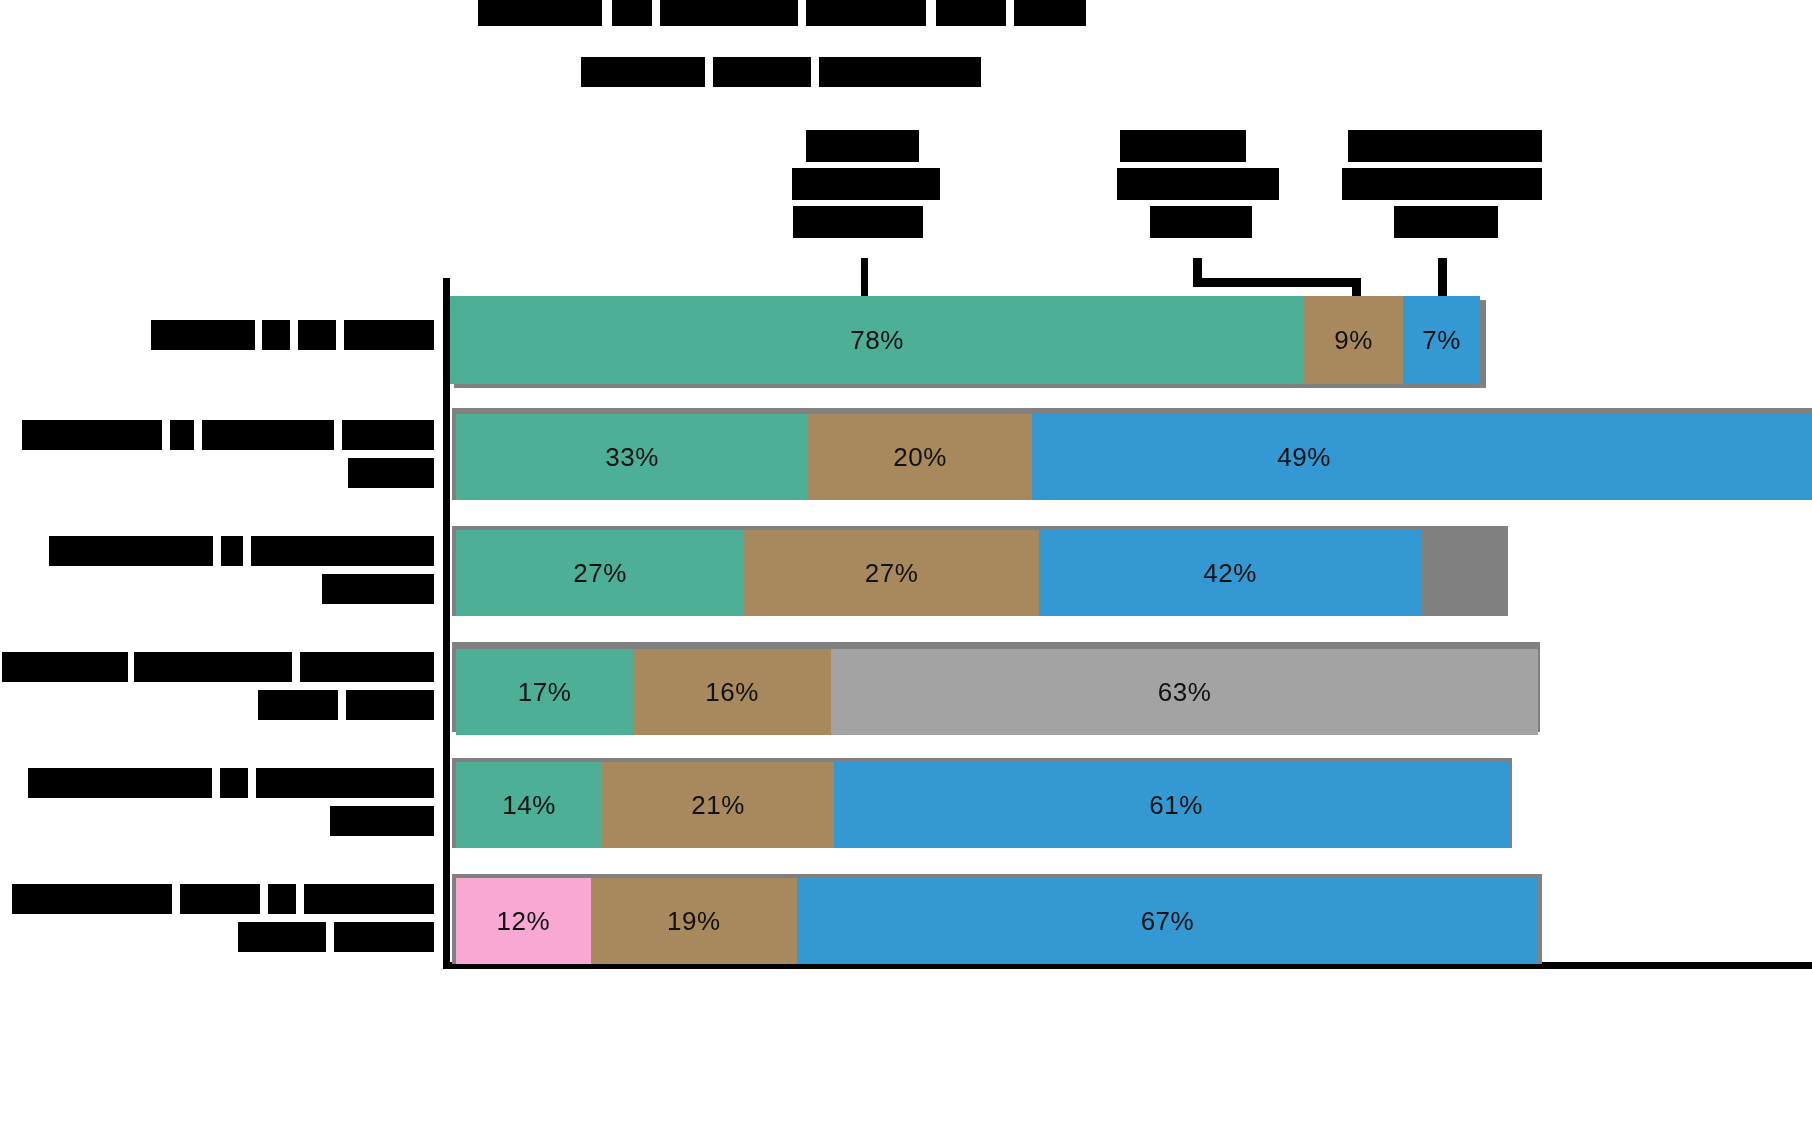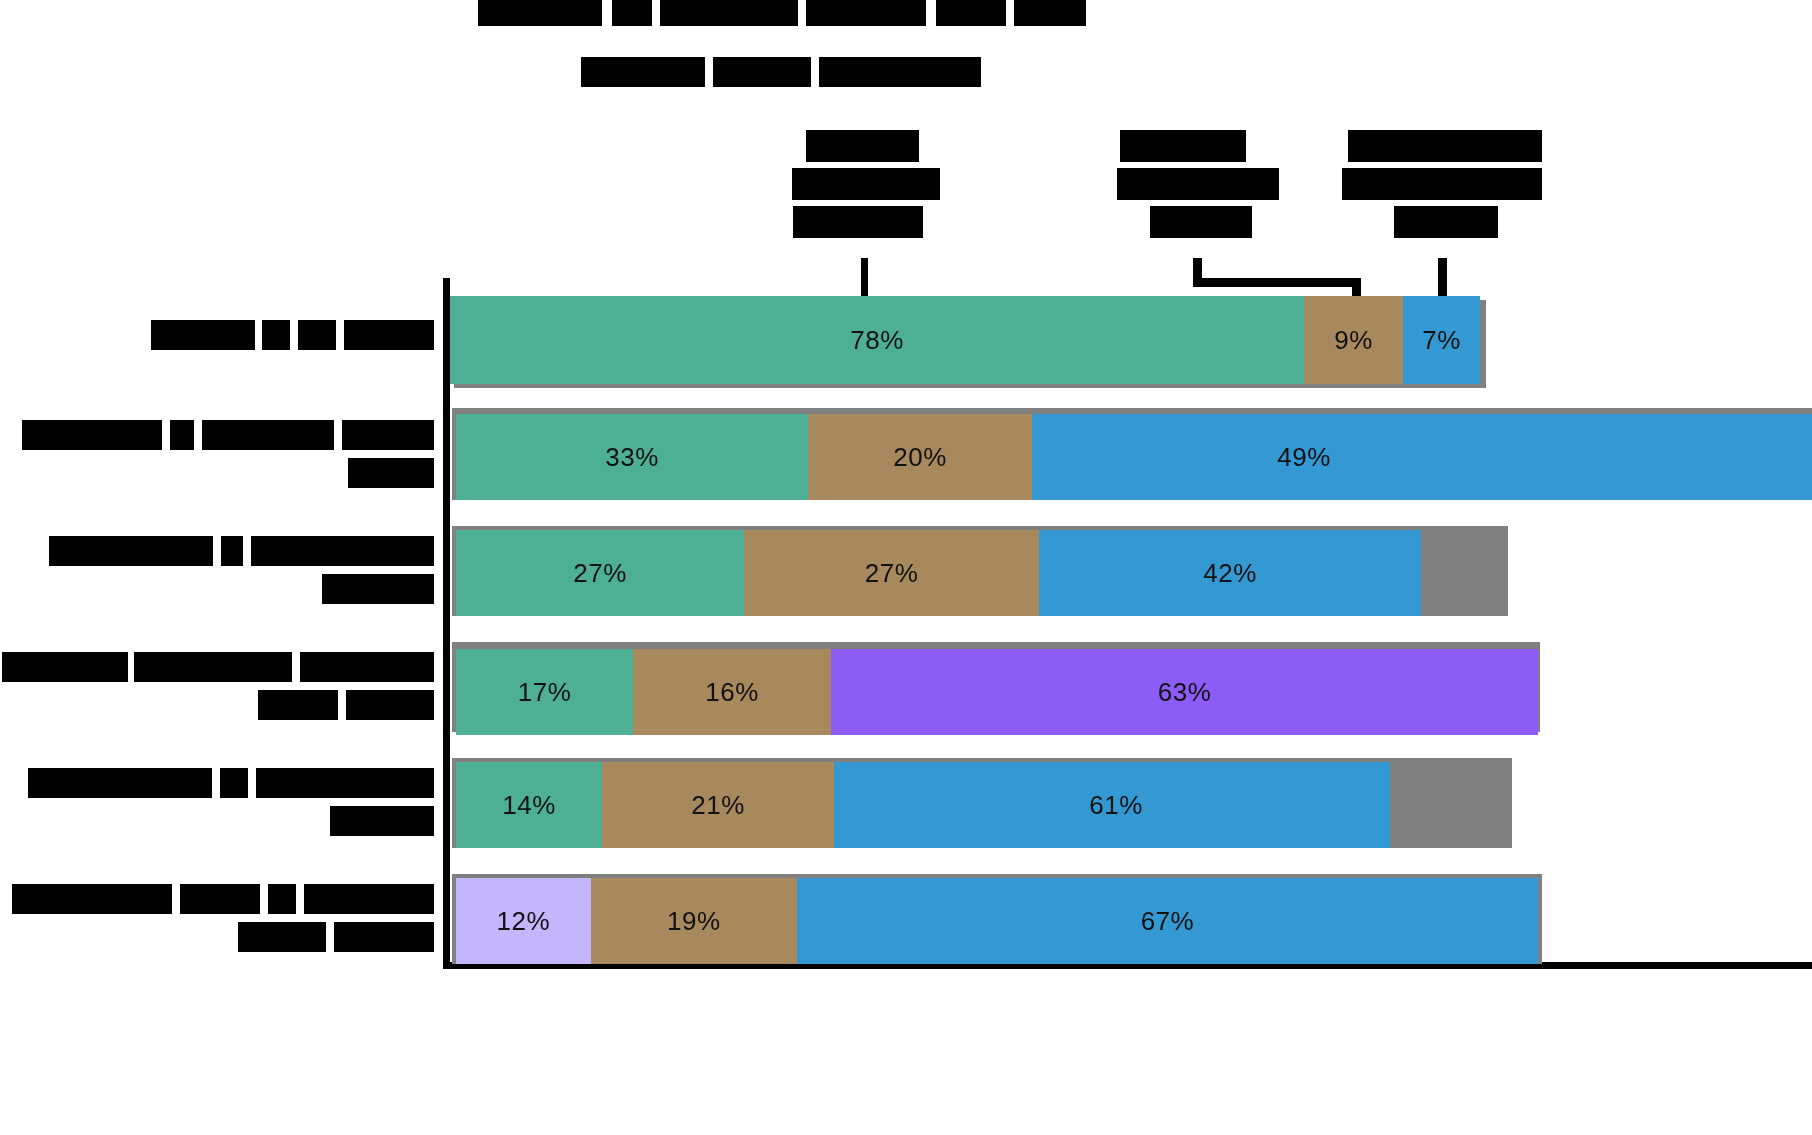--- a/index.html
+++ b/index.html
@@ -225,41 +225,41 @@
   </div>
 
   <div class="bar-shadow" style="left:452px; top:642px; width:1088px; height:90px;"></div>
   <div class="bar-row" style="left:456px; top:610px; height:86px; width:1082px;margin-top:39px;">
     <div class="bar-seg" style="width:177px; background:#4caf96;">
       <span class="seg-label">17%</span>
     </div>
     <div class="bar-seg" style="width:198px; background:#a8895e;text-align:right;">
       <span class="seg-label">16%</span>
     </div>
-    <div class="bar-seg" style="width:707px; background:#8b5cf6;">
+    <div class="bar-seg" style="width:707px; background:#a3a3a3;">
       <span class="seg-label">63%</span>
     </div>
   </div>
 
   <div class="bar-shadow" style="left:452px; top:758px; width:1060px; height:90px;"></div>
   <div class="bar-row" style="left:456px; top:762px; height:86px; width:1054px;">
     <div class="bar-seg" style="width:146px; background:#4caf96;text-align:center;">
       <span class="seg-label">14%</span>
     </div>
     <div class="bar-seg" style="width:232px; background:#a8895e;">
       <span class="seg-label">21%</span>
     </div>
-    <div class="bar-seg" style="width:556px; background:#3498d2;padding-left:8px;">
+    <div class="bar-seg" style="width:676px; background:#3498d2;padding-left:8px;">
       <span class="seg-label">61%</span>
     </div>
   </div>
 
   <div class="bar-shadow" style="left:452px; top:874px; width:1090px; height:90px;"></div>
   <div class="bar-row" style="left:456px; top:878px; height:86px; width:1082px;">
-    <div class="bar-seg" style="width:136px; background:#c4b5fd;">
+    <div class="bar-seg" style="width:136px; background:#f9a8d4;">
       <span class="seg-label">12%</span>
     </div>
     <div class="bar-seg" style="width:208px; background:#a8895e;">
       <span class="seg-label">19%</span>
     </div>
     <div class="bar-seg" style="width:748px; background:#3498d2;">
       <span class="seg-label">67%</span>
     </div>
   </div>
 

